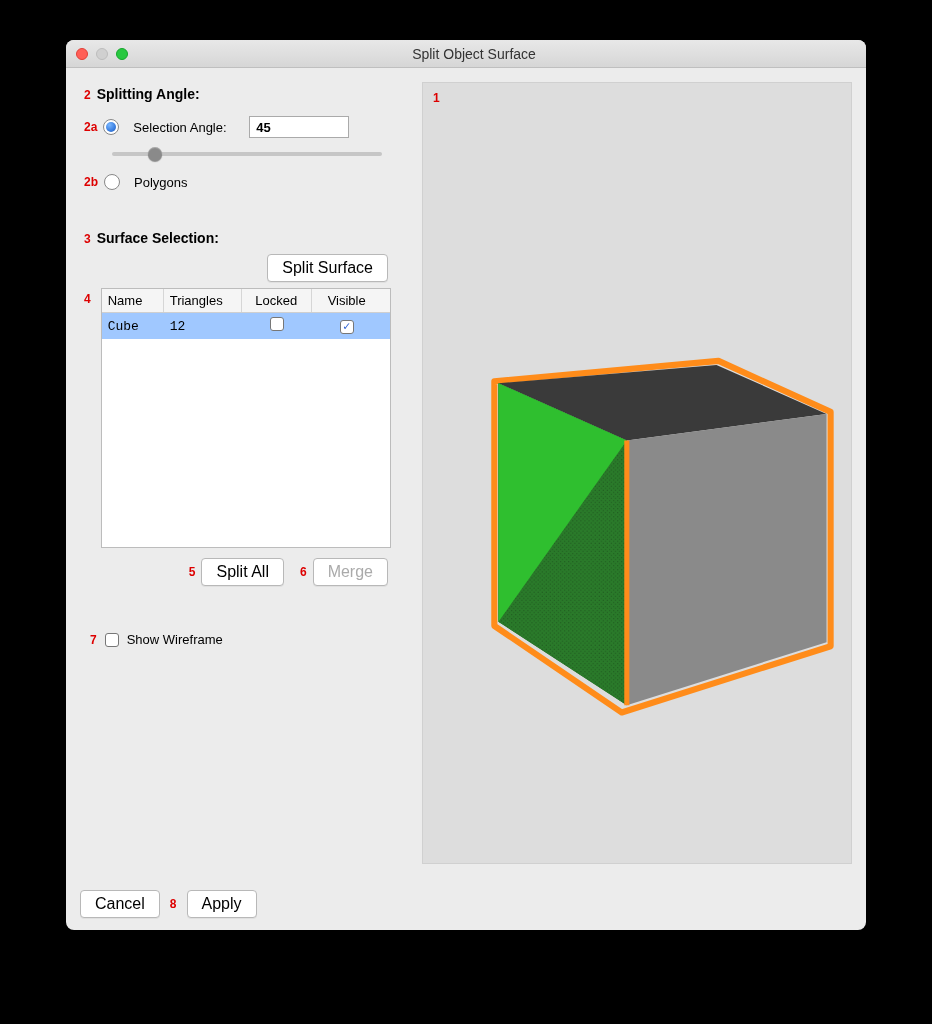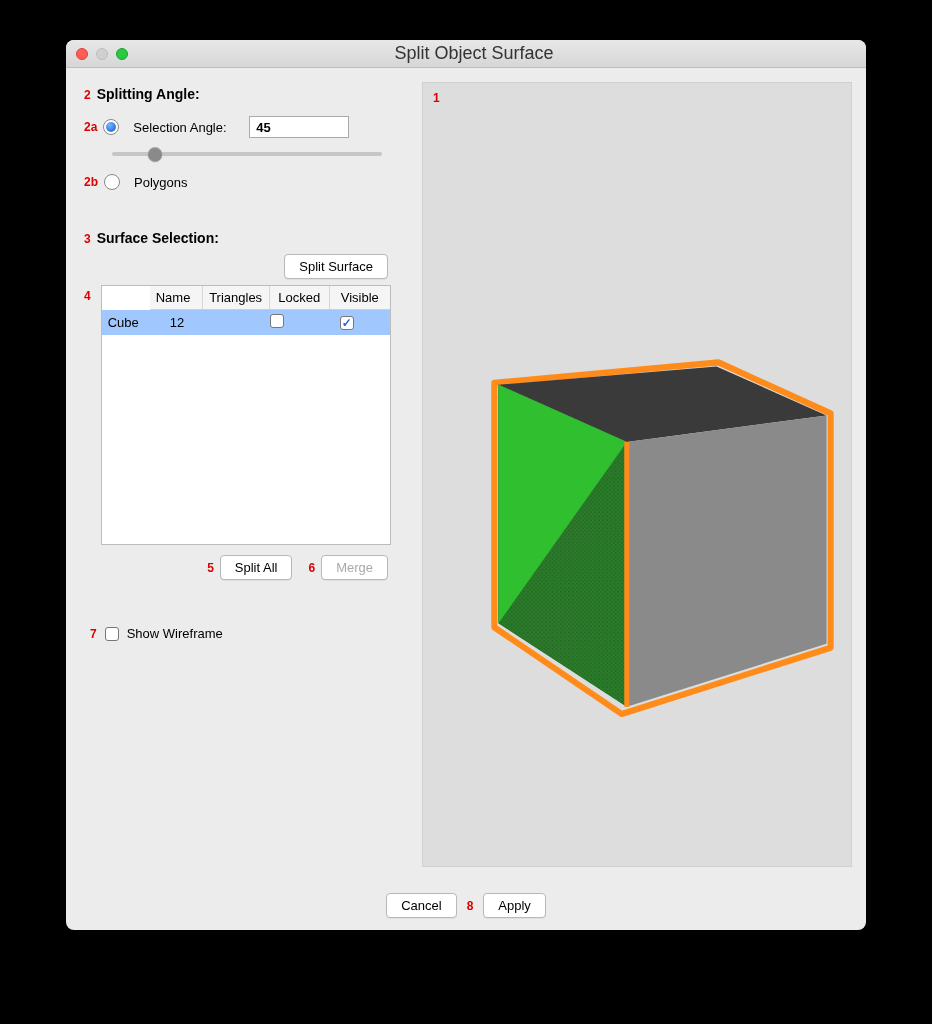--- a/index.html
+++ b/index.html
@@ -33,21 +33,21 @@
     align-items: center;
     position: relative;
   }
   .traffic { display: flex; gap: 8px; margin-left: 10px; }
   .tl { width: 12px; height: 12px; border-radius: 50%; }
   .tl.red { background: #ff5f57; border:1px solid #e14038;}
   .tl.yel { background: #d0d0d0; border:1px solid #bcbcbc;}
   .tl.grn { background: #28c840; border:1px solid #16a62c;}
   .title {
     position:absolute; left:16px; right:0; text-align:center;
-    font-size:18px; color:#333;
+    font-size:14px; color:#333;
   }
   .body {
     flex:1;
     display:flex;
     padding: 14px 14px 14px 8px;
     gap: 8px;
   }
   .left {
     width: 340px;
     padding: 4px 6px 4px 10px;
@@ -86,50 +86,50 @@
   .slider-thumb{
     position:absolute; top:50%; width:14px; height:14px;
     background:#8a8a8a; border-radius:50%;
     transform:translate(-50%,-50%);
     box-shadow: inset 0 1px 1px rgba(255,255,255,.3), 0 1px 1px rgba(0,0,0,.4);
     cursor:pointer;
   }
   .help { font-size:13px; color:#000; line-height:1.35; margin:6px 0 10px 20px;}
   .btn {
     background:#fff; border:1px solid #b8b8b8; border-radius:4px;
-    padding:4px 14px; font-size:13px; cursor:pointer;
+    padding:4px 14px; font-size:16px; cursor:pointer;
     box-shadow: 0 1px 0 rgba(0,0,0,.05);
   }
   .btn.disabled { color:#aaa; cursor:default;text-align:center;}
   .table {
     border:1px solid #bcbcbc; background:#fff; width: 290px; height:260px;
     margin-left:20px;
   }
-  .thead { display:flex; border-bottom:1px solid #cfcfcf; background:#f5f5f5;margin-left:48px;}
+  .thead { display:flex; border-bottom:1px solid #cfcfcf; background:#f5f5f5;}
   .th, .td { padding:4px 6px; font-size:13px;}
   .th { border-right:1px solid #d6d6d6;}
   .col-name{width:62px;} .col-tri{width:78px;} .col-lock{width:70px; text-align:center;} .col-vis{width:70px; text-align:center;}
   .trow { display:flex; align-items:center;}
-  .trow.sel { background:#a0c8ff;}
+  .trow.sel { background:#a0c8ff;font-family:Liberation Mono, monospace;}
   .chk {
     width:14px; height:14px; border:1px solid #777; border-radius:3px;
     background:#fff; display:inline-flex; align-items:center; justify-content:center;
     cursor:pointer;
   }
   .chk.checked::after{
     content:"✓"; color:#2a5fd0; font-size:12px; font-weight:700; line-height:1;
   }
   .below-table { display:flex; justify-content:flex-end; gap:16px; margin:10px 20px 0 0; align-items:center;}
   .checkbox-row{ display:flex; align-items:center; gap:8px; margin-top:46px; margin-left:6px;}
   .preview {
     flex:1; background:#ddd; border:1px solid #d0d0d0;
     position:relative;
   }
   .footer {
-    display:flex; justify-content:center; gap:10px;
+    display:flex; justify-content:flex-start; gap:10px;
     padding: 12px 14px;
     align-items:center;
   }
   
   .cube-svg { position:absolute; left:0; top:0; width:100%; height:100%;}
 </style>
 </head>
 <body>
 
 <div class="window">

